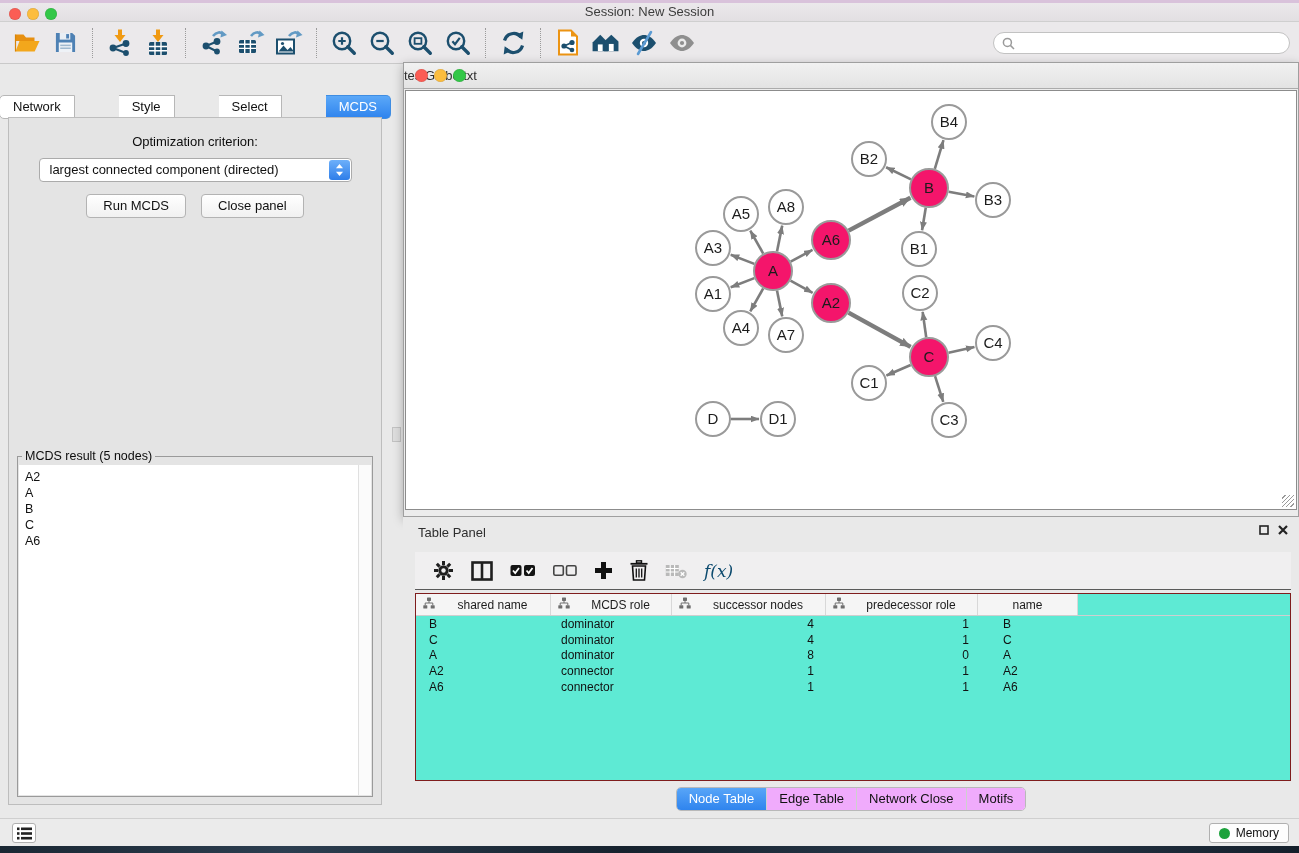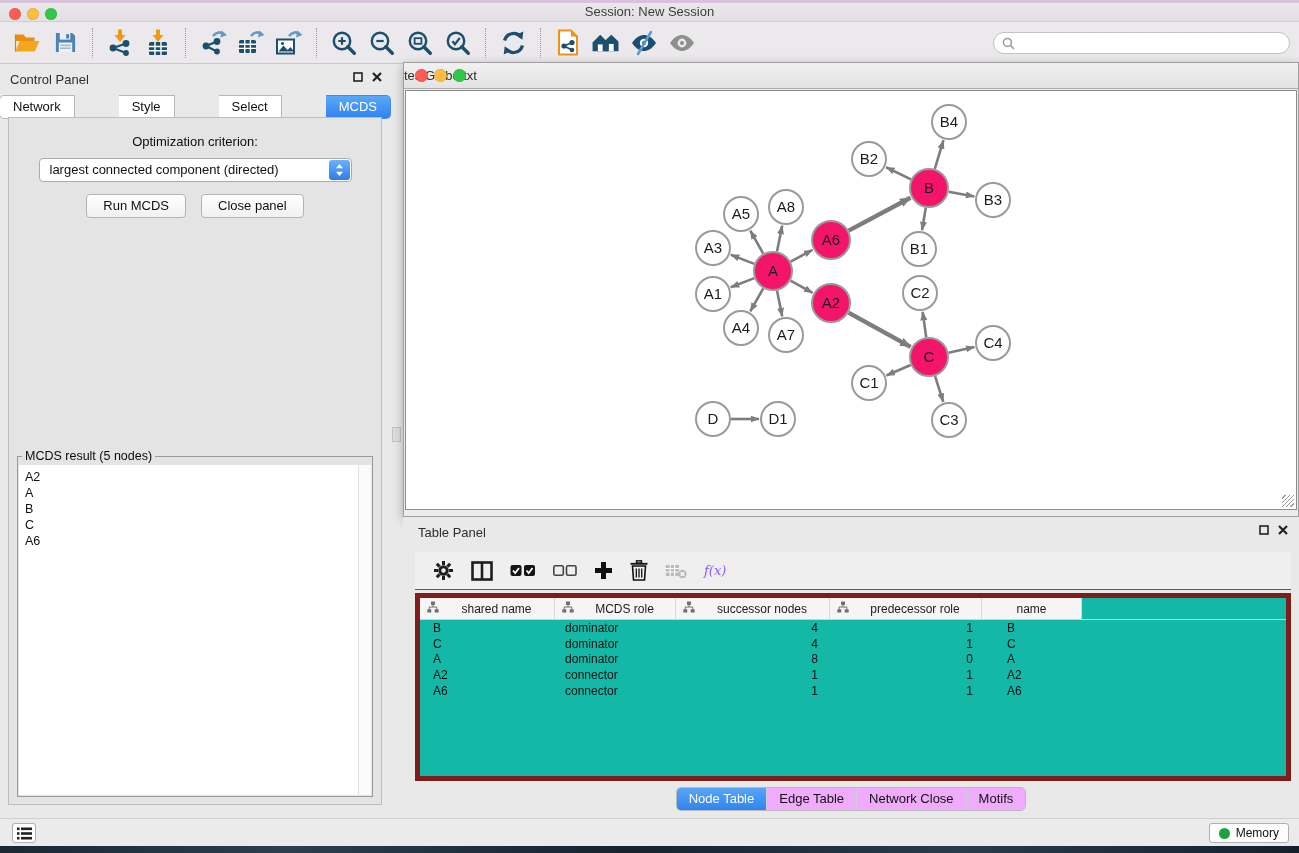--- a/index.html
+++ b/index.html
@@ -78,23 +78,23 @@
   .nw-canvas svg { position:absolute; left:0; top:0; }
   .resize-grip { position:absolute; right:2px; bottom:2px; width:12px; height:12px;
     background:repeating-linear-gradient(135deg, transparent 0 2px, #9a9a9a 2px 3px); }
 
   
   .table-panel { position:absolute; left:403px; top:517px; width:896px; height:301px; background:#e9e9e9; }
   .tp-toolbar { position:absolute; left:12px; right:8px; top:35px; height:38px;
     background:#f0eff0; border-bottom:1px solid #5a5a5a;
     display:flex; align-items:center; gap:17px; padding-left:18px; }
   .tp-btn { display:flex; align-items:center; justify-content:center; }
-  .fx { font-family:"DejaVu Serif", serif; font-style:italic; font-size:13px; color:#8b5cf6; }
+  .fx { font-family:"DejaVu Serif", serif; font-style:italic; font-size:17px; color:#0c4a6e; }
   .node-table { position:absolute; left:12px; right:8px; top:76px; bottom:37px;
-    background:#14b8a6; border:5px solid #7f1d1d; overflow:hidden; }
+    background:#5eead4; border:1px solid #7f1d1d; overflow:hidden; }
   .tbl-head { display:flex; height:22px; border-bottom:1px solid #cfcfcf; }
   .th { display:flex; align-items:center; background:#f5f5f5; border-right:1px solid #d8d8d8;
     font-size:12px; color:#1c1c1c; }
   .th .tree { margin-left:7px; }
   .th .th-label { flex:1; text-align:center; padding:0 6px; }
   .tr { display:flex; height:15.7px; align-items:center; }
   .td { font-size:12px; color:#111; overflow:hidden; white-space:nowrap; }
   .td.c0 { padding-left:13px; } .td.c1 { padding-left:10px; }
   .td.c2 { text-align:right; padding-right:12px; }
   .td.c3 { text-align:right; padding-right:9px; }
@@ -282,35 +282,20 @@
       <svg width="13" height="13" viewBox="0 0 13 13">
           <circle cx="5.4" cy="5.4" r="4" fill="none" stroke="#9a9a9a" stroke-width="1.5"></circle>
           <path d="M8.4 8.4l3.6 3.6" stroke="#9a9a9a" stroke-width="1.5"></path>
         </svg>
     </span>
     <input type="text" placeholder="" style="">
   </div>
 </div>
 
 <div class="control-panel">
-  <div class="panel-head">
-    <span class="panel-title">Control Panel</span>
-    <span class="panel-icons">
-      <span style="display:flex;">
-          <svg width="10" height="10" viewBox="0 0 10 10">
-            <rect x="1" y="1" width="8" height="8" fill="none" stroke="#222" stroke-width="1.6"></rect>
-          </svg>
-        </span>
-      <span style="display:flex;">
-          <svg width="10" height="10" viewBox="0 0 10 10">
-            <path d="M1 1l8 8M9 1l-8 8" stroke="#222" stroke-width="2.2"></path>
-          </svg>
-        </span>
-    </span>
-  </div>
   <div class="cp-tabs" id="cp-tabs">
       <div class="cp-tab">Network</div>
       <div class="cp-tab">Style</div>
       <div class="cp-tab">Select</div>
       <div class="cp-tab sel">MCDS</div>
     </div>
   <div class="cp-content">
     <div class="opt-label">Optimization criterion:</div>
     <div class="criterion-select">
       <span>largest connected component (directed)</span>

